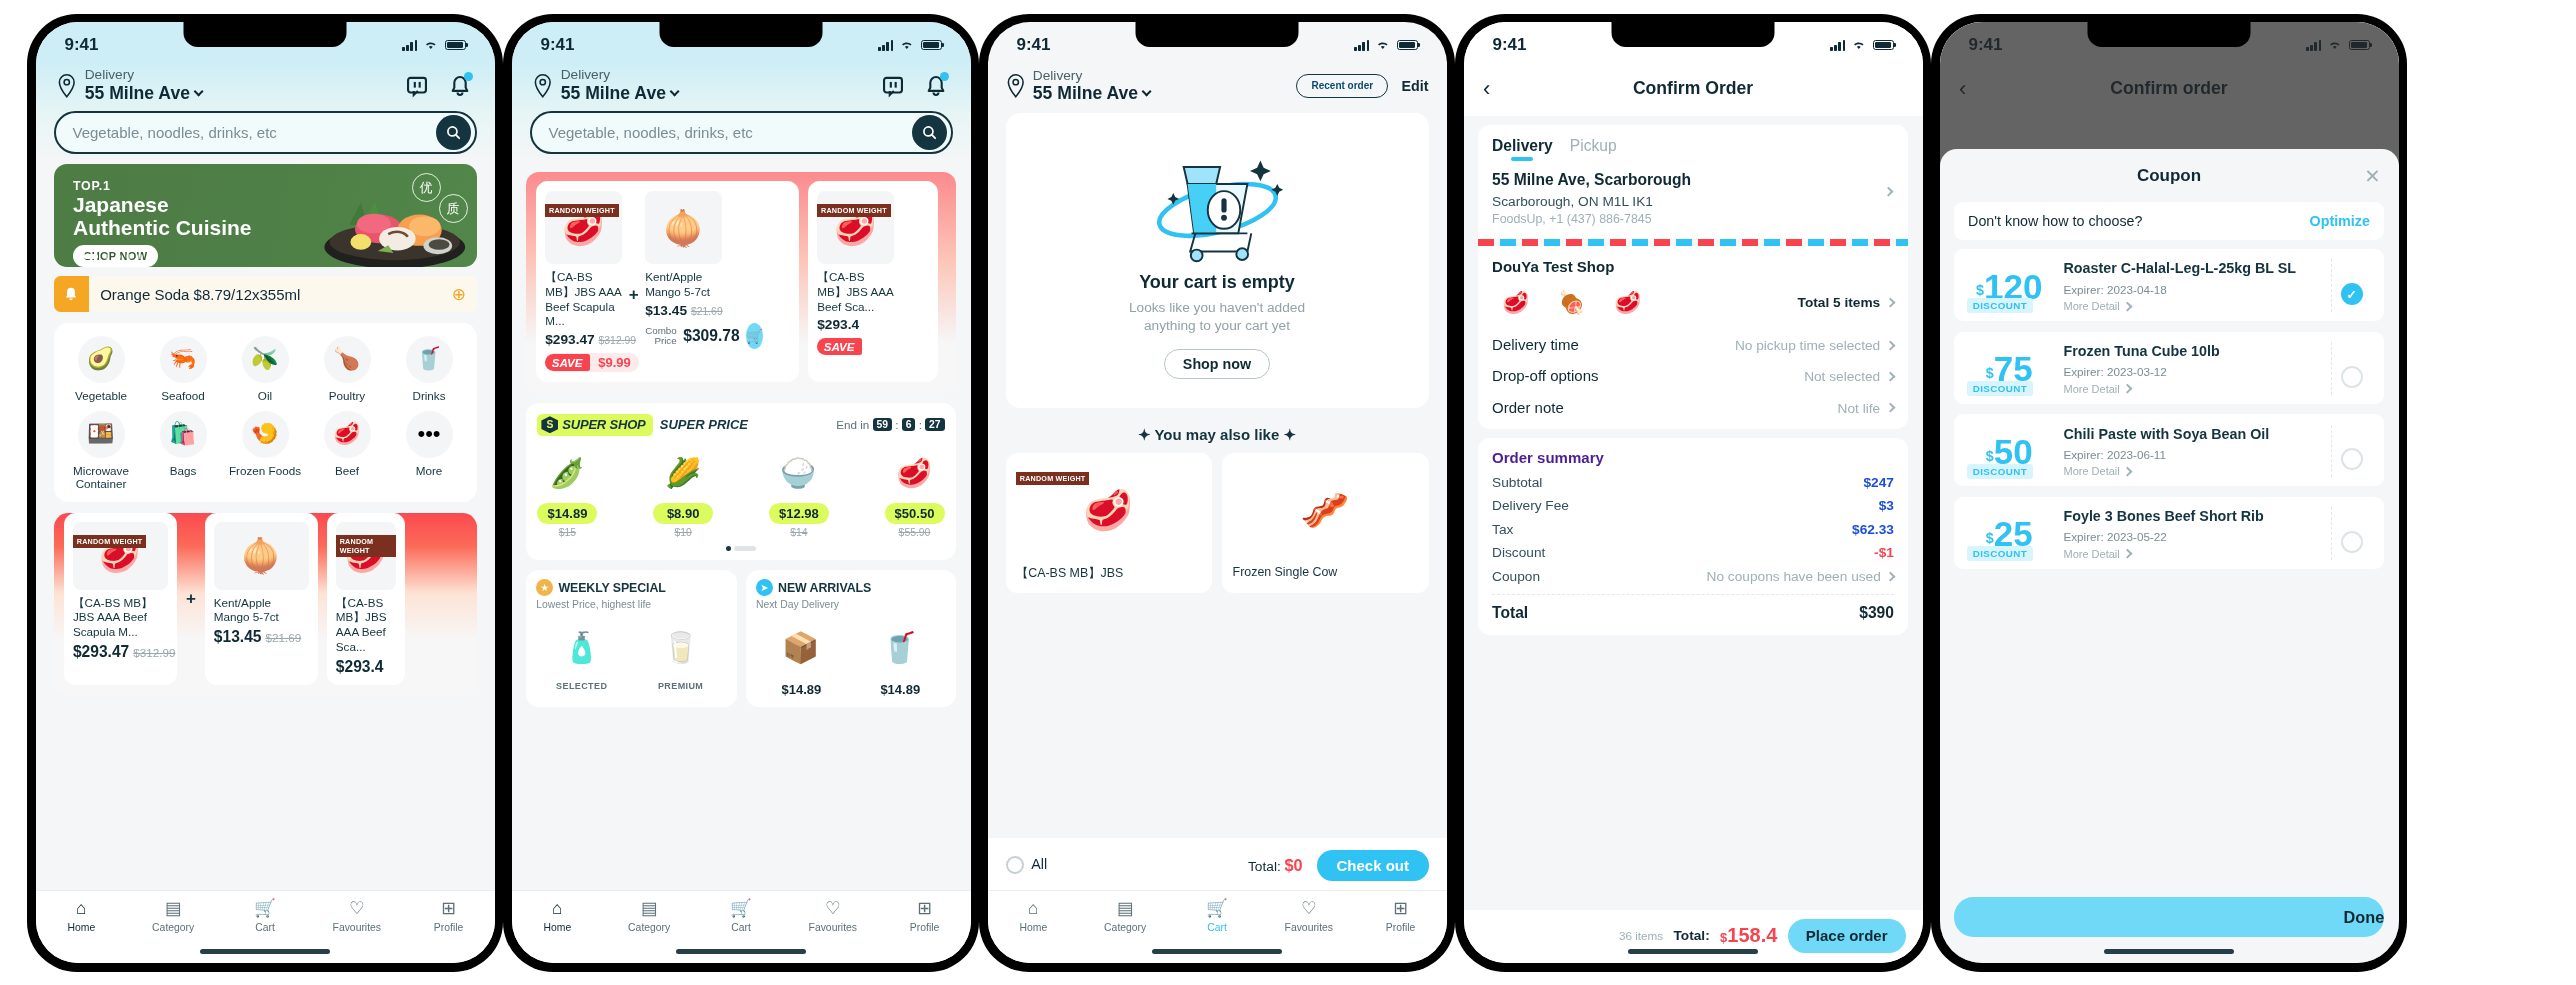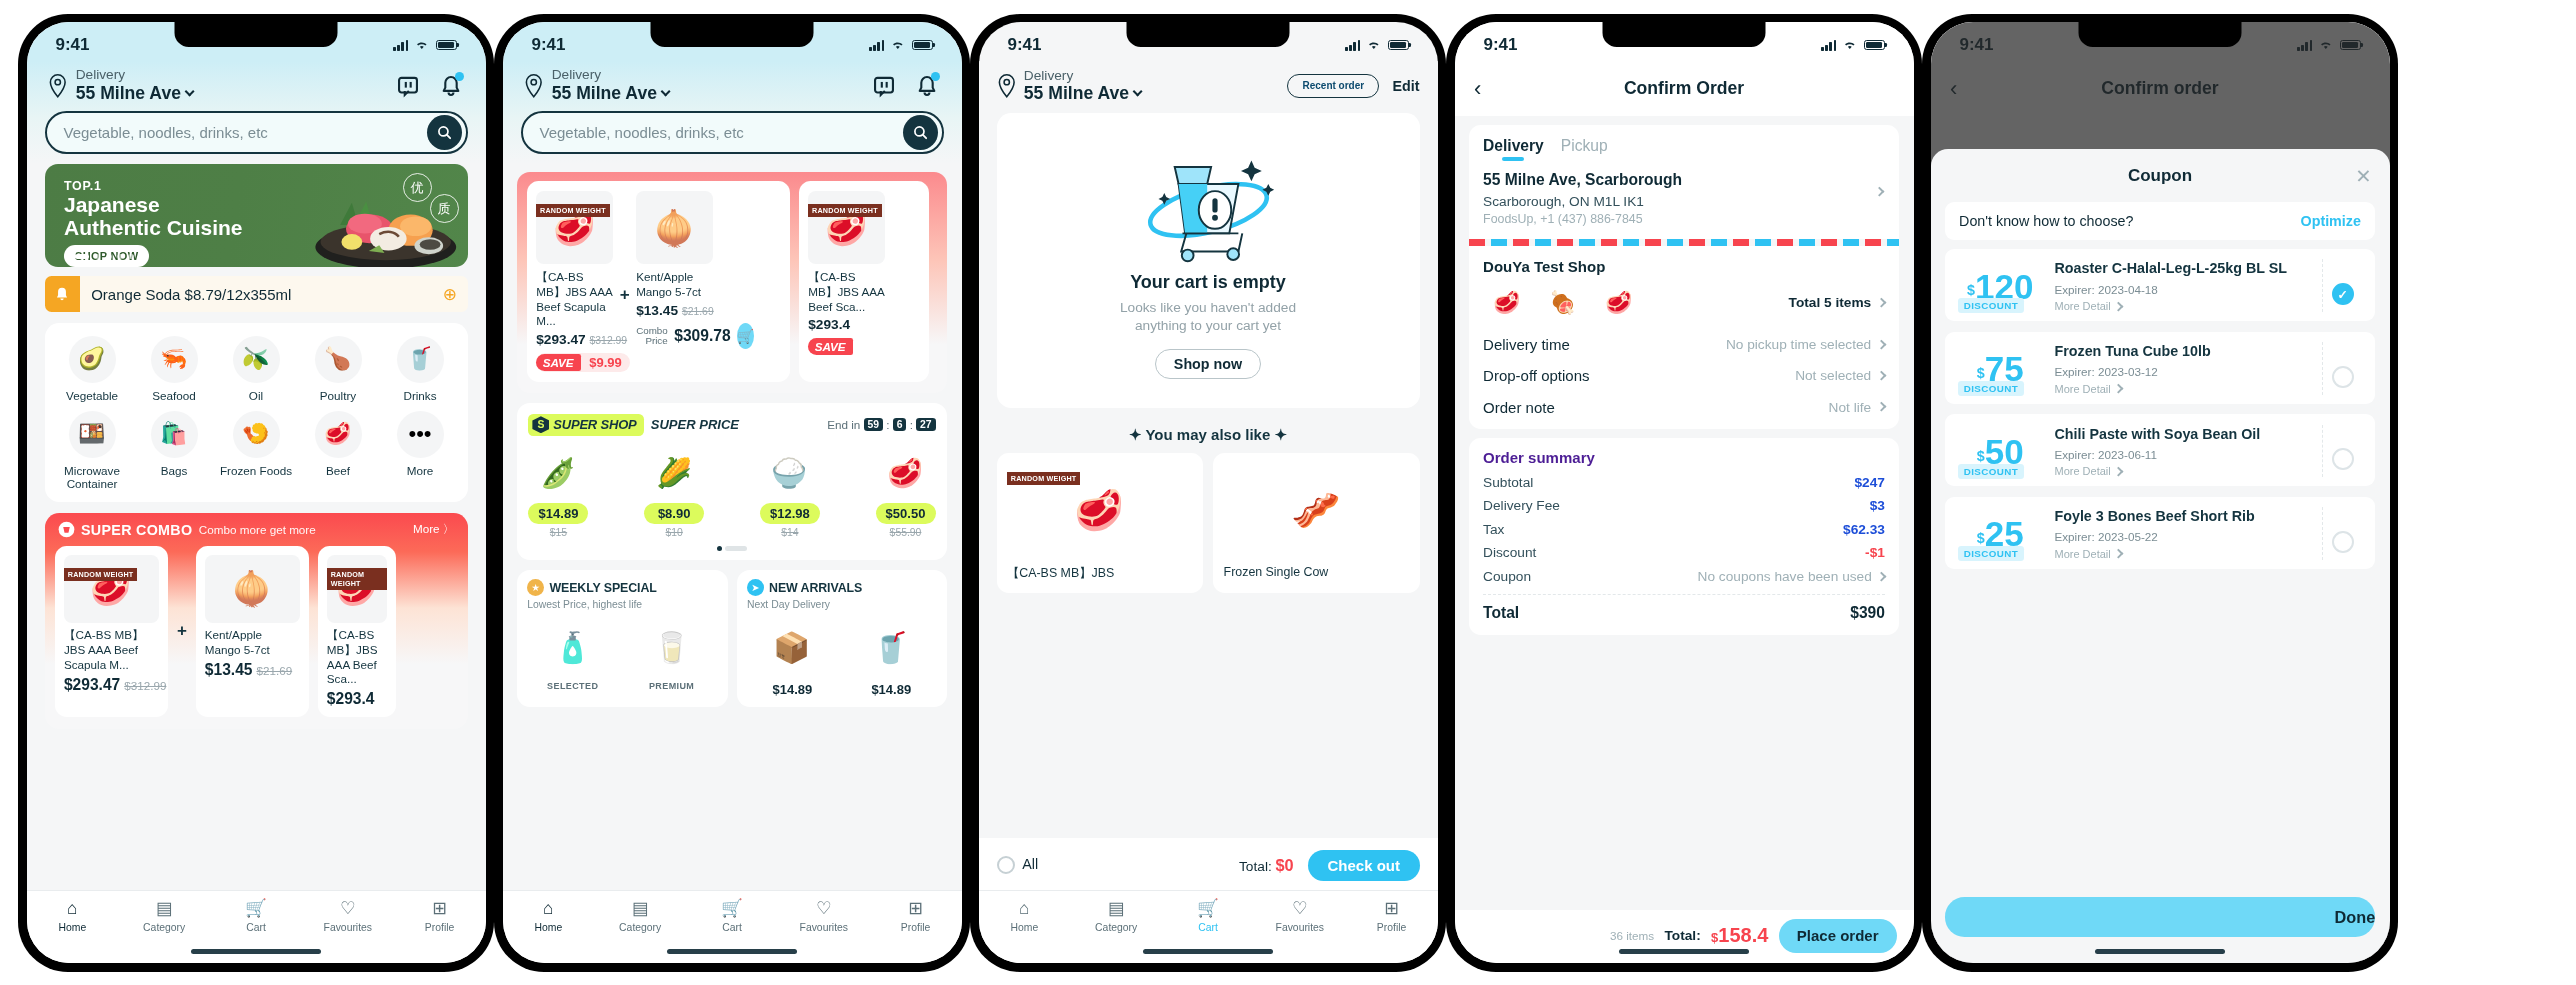--- a/index.html
+++ b/index.html
@@ -2,21 +2,21 @@
 <html style="font-size:10.4px"><head>
 <meta charset="utf-8">
 <style>
   * { box-sizing: border-box; margin: 0; padding: 0; }
   html, body {
     width: 2576px; height: 985px;
     background: #ffffff;
     font-family: "Liberation Sans", sans-serif;
     overflow: hidden;
   }
-  .stage { position: relative; width: 2352px; height: 985px; display: flex; align-items: center; justify-content: space-between; padding: 0 18px; }
+  .stage { position: relative; width: 2352px; height: 985px; display: flex; align-items: center; justify-content: space-between; padding: 0 27px; }
 
   
   .phone {
     position: relative;
     width: 476px; height: 958px;
     background: #000;
     border-radius: 50px;
     padding: 8.5px;
     flex: 0 0 auto;
   }
@@ -194,21 +194,21 @@
   .addr-1 { font-size:15.6px;font-weight:bold;color:#0f2a35;margin-top:10.4px;}
   .addr-2 { font-size:13.7px;color:#33505b;margin-top:4.6px;}
   .addr-3 { font-size:12.4px;color:#9fb0b6;margin-top:3.9px;}
   .addr-card .arr { position:absolute;right:15.6px;top:63px;color:#9fb0b6;}
   .tear { height:6.5px; background:repeating-linear-gradient(90deg,#f7444e 0 15.6px,transparent 15.6px 22px,#2fc2f2 22px 38px,transparent 38px 44px); }
   .shop-card { background:#fff;border-radius:0 0 11.7px 11.7px;padding:11.7px 14.3px 13px 14.3px;}
   .shop-name { font-size:15px;font-weight:bold;color:#0f2a35;}
   .thumbs { display:flex;align-items:center;gap:7.8px;margin-top:9px;}
   .thumb { width:48px;height:38px;border-radius:5.2px;background:#fff;display:flex;align-items:center;justify-content:center;font-size:22px;overflow:hidden;}
   .tot-items { margin-left:auto;font-size:13.7px;font-weight:bold;color:#0f2a35;display:flex;align-items:center;gap:6.5px;}
-  .krow { display:flex;align-items:center;justify-content:space-between;margin-top:14.3px;}
+  .krow { display:flex;align-items:flex-end;justify-content:space-between;margin-top:14.3px;}
   .krow .k { font-size:15px;color:#0f2a35;}
   .krow .v { font-size:13.7px;color:#9fb0b6;display:flex;align-items:center;gap:6.5px;}
   .sum-card { background:#fff;border-radius:11.7px;margin-top:9px;padding:11.7px 14.3px 13px 14.3px;}
   .sum-t { font-size:15px;font-weight:bold;color:#4c1d95;margin-bottom:5.2px;}
   .sum-row { display:flex;justify-content:space-between;align-items:center;margin-top:8.5px;font-size:13.7px;color:#33505b;}
   .sum-row .v { color:#1d4ed8;font-weight:bold;}
   .sum-row .v.red { color:#f7444e;}
   .sum-row .v.mut { color:#9fb0b6;font-weight:normal;display:flex;align-items:center;gap:5.9px;}
   .dash { border-top:1.3px dashed #e3e8ea; margin:10.4px 0 3.9px 0;}
   .sum-total { display:flex;justify-content:space-between;margin-top:9px;font-size:15.6px;font-weight:bold;color:#0f2a35;}
@@ -399,31 +399,20 @@
               <div class="cimg">🥩</div>
               <div class="clabel">Beef</div>
             </div>
           <div class="cat">
               <div class="cimg">•••</div>
               <div class="clabel">More</div>
             </div>
         </div>
 
         <div class="combo">
-          <div class="combo-hd">
-            <div class="l">
-              <svg width="17" height="17" viewBox="0 0 26 26">
-                  <circle cx="13" cy="13" r="12" fill="#fff"></circle>
-                  <path d="M8 9h10l-2 9H10z" fill="#fb4a4f"></path>
-                </svg>
-              <span class="ttl">SUPER COMBO</span>
-              <span class="sub">Combo more get more</span>
-            </div>
-            <span class="more">More 〉</span>
-          </div>
           <div class="combo-row">
             <div class="pcard" style="width:113px">
               <div class="pimg">🥩<span class="rw-tag">RANDOM WEIGHT</span></div>
               <div class="ptitle">【CA-BS MB】JBS AAA Beef Scapula M...</div>
               <div class="pprice"><span>$293.47</span><span class="pold">$312.99</span></div>
             </div>
             <div style="display:flex;align-items:center;font-size:17px;font-weight:bold;color:#14343f">+</div>
             <div class="pcard" style="width:113px">
               <div class="pimg">🧅</div>
               <div class="ptitle">Kent/Apple Mango 5-7ct</div>

